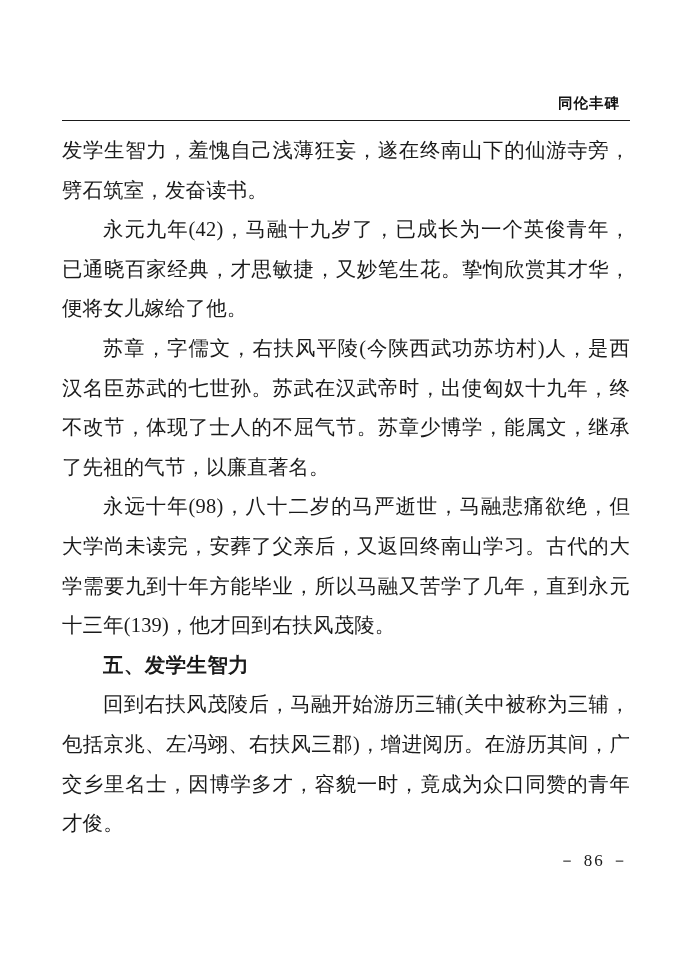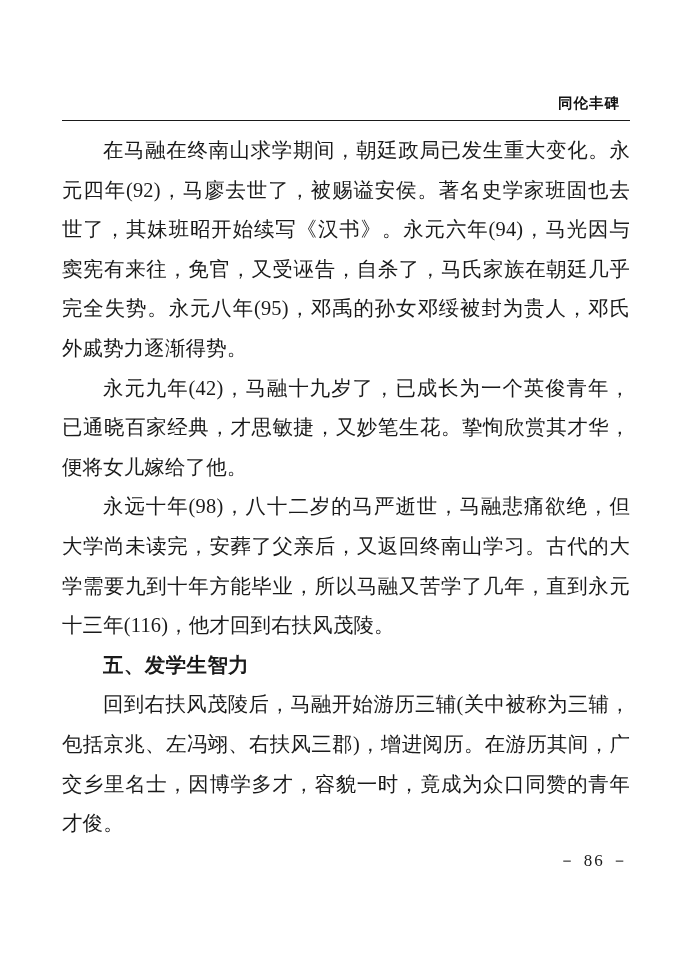--- a/index.html
+++ b/index.html
@@ -81,22 +81,23 @@
 </style>
 </head>
 <body>
 
 <div class="page">
 
   <div class="header">同伦丰碑</div>
   <div class="header-rule"></div>
 
   <div class="content">
-    <p class="para indent">在马融在终南山求学期间，朝廷政局已发生重大变化。永元四年(92)，马廖去世了，被赐谥安侯。著名史学家班固也去世了，其妹班昭开始续写《汉书》。永元六年(94)，马光因与窦宪有来往，免官，又受诬告，自杀了，马氏家族在朝廷几乎完全失势。永元八年(95)，邓禹的孙女邓绥被封为贵人，邓氏外戚势力逐渐得势。</p>
+    <p class="para">发学生智力，羞愧自己浅薄狂妄，遂在终南山下的仙游寺旁，劈石筑室，发奋读书。</p>
     <p class="para indent">永元九年(42)，马融十九岁了，已成长为一个英俊青年，已通晓百家经典，才思敏捷，又妙笔生花。挚恂欣赏其才华，便将女儿嫁给了他。</p>
-    <p class="para indent">永远十年(98)，八十二岁的马严逝世，马融悲痛欲绝，但大学尚未读完，安葬了父亲后，又返回终南山学习。古代的大学需要九到十年方能毕业，所以马融又苦学了几年，直到永元十三年(116)，他才回到右扶风茂陵。</p>
+    <p class="para indent">苏章，字儒文，右扶风平陵(今陕西武功苏坊村)人，是西汉名臣苏武的七世孙。苏武在汉武帝时，出使匈奴十九年，终不改节，体现了士人的不屈气节。苏章少博学，能属文，继承了先祖的气节，以廉直著名。</p>
+    <p class="para indent">永远十年(98)，八十二岁的马严逝世，马融悲痛欲绝，但大学尚未读完，安葬了父亲后，又返回终南山学习。古代的大学需要九到十年方能毕业，所以马融又苦学了几年，直到永元十三年(139)，他才回到右扶风茂陵。</p>
     <p class="section-head">五、发学生智力</p>
     <p class="para indent">回到右扶风茂陵后，马融开始游历三辅(关中被称为三辅，包括京兆、左冯翊、右扶风三郡)，增进阅历。在游历其间，广交乡里名士，因博学多才，容貌一时，竟成为众口同赞的青年才俊。</p>
   </div>
 
   <div class="footer">－ 86 －</div>
 
 </div>
 
 </body></html>

